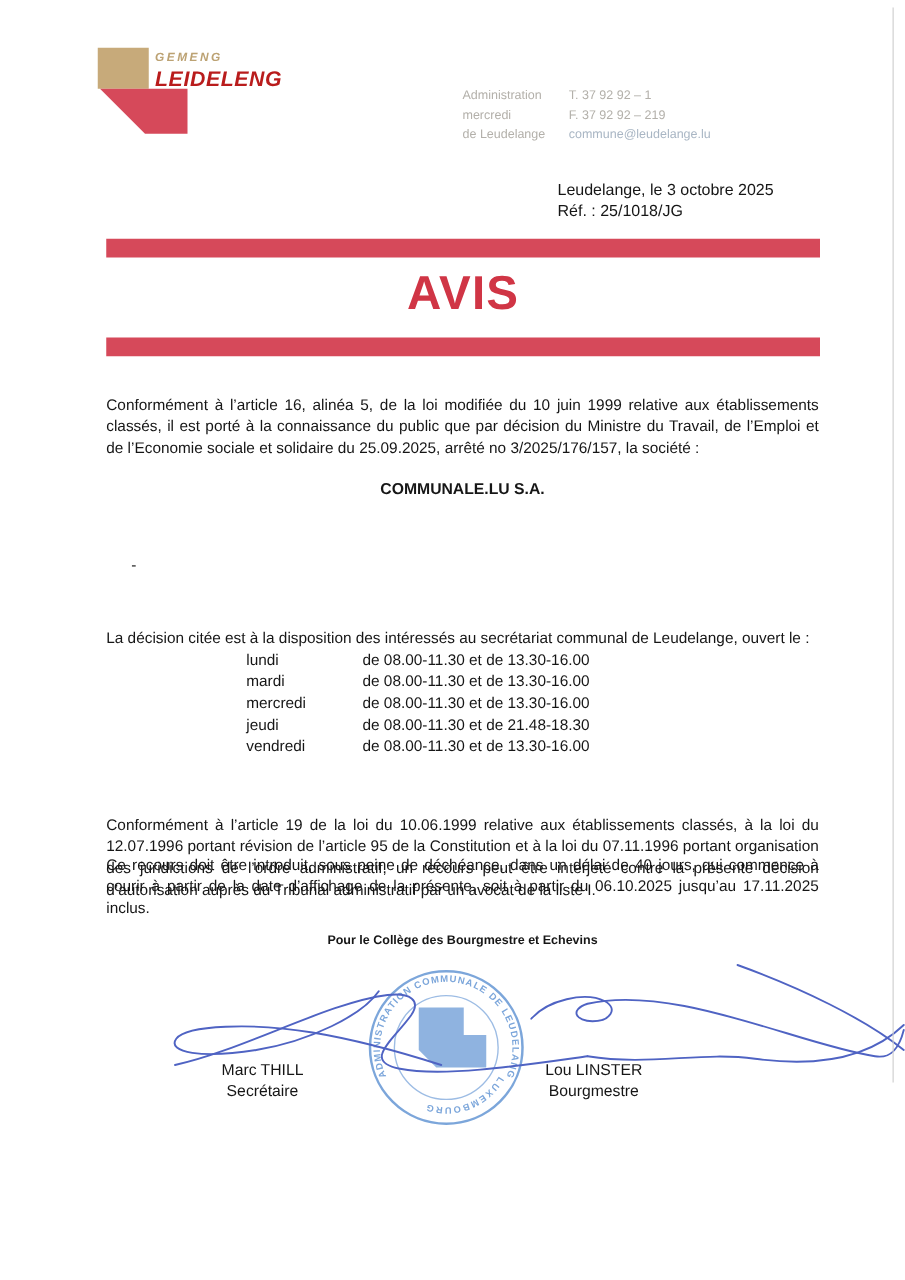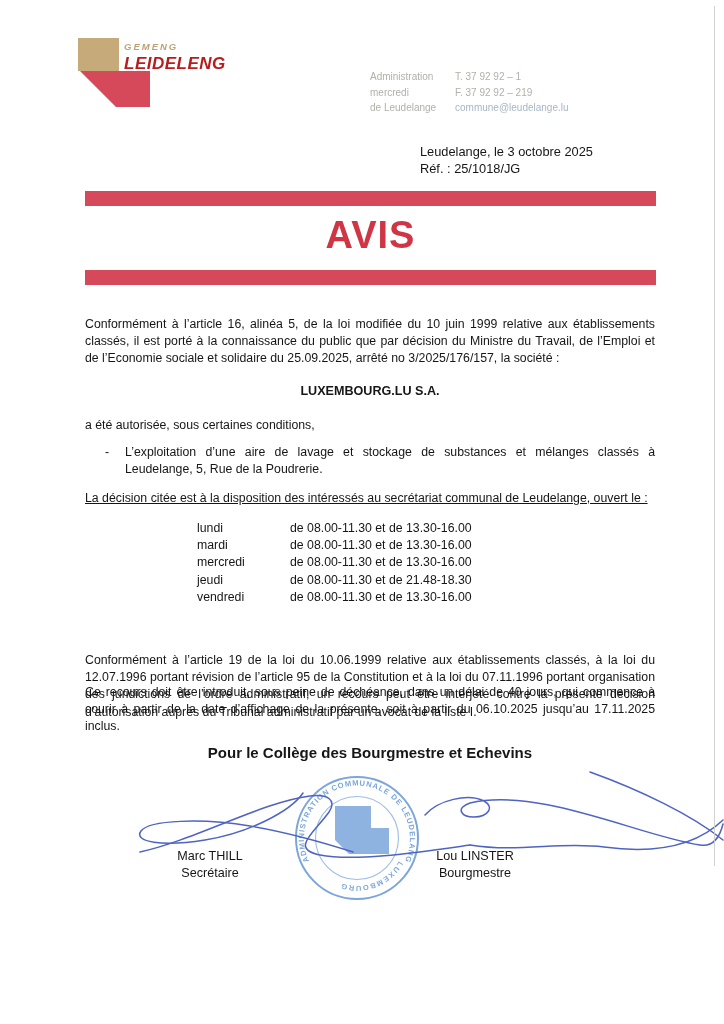--- a/index.html
+++ b/index.html
@@ -14,42 +14,42 @@
   .logo-gemeng { font-size:9.5px; letter-spacing:2px; color:#bca273; font-weight:bold; }
   .logo-wordmark { font-size:17px; font-weight:bold; color:#b91c1c; letter-spacing:.5px; margin-top:2px; }
   
   .contact { position:absolute; top:69px; left:370px; width:340px; display:flex;
              font-size:10px; line-height:15.5px; color:#b3b0aa; }
   .contact .col1 { width:85px; }
   .contact .col2 { width:110px; }
   .contact .col3 { width:145px; }
   .contact .link { color:#a9b6c4; }
   
-  .dateline { position:absolute; left:420px; top:144px; font-size:12.8px; line-height:16.5px; }
+  .dateline { position:absolute; left:446px; top:144px; font-size:12.8px; line-height:16.5px; }
   
   .red-bar { position:absolute; left:85px; width:571px; height:15px; background:#d6495a; }
   .bar-top { top:191px; }
   .bar-bottom { top:270px; }
   .avis-title { position:absolute; left:85px; top:214px; width:571px; text-align:center;
                 font-size:38px; font-weight:bold; color:#d03545; letter-spacing:1px; }
   
   .body-block { position:absolute; left:85px; width:570px; font-size:12.3px;
                 line-height:17.2px; text-align:justify; }
   .p1 { top:316px; }
   .company { top:383px; text-align:center; font-weight:bold; font-size:12.6px; }
   .p2 { top:417px; }
   .bullet { top:444px; padding-left:40px; width:530px; position:absolute; }
   .bullet .marker { position:absolute; left:20px; top:0; }
-  .p3 { top:490px;text-decoration:underline; }
+  .p3 { top:502px; }
   .schedule { top:520px; text-align:left; }
   .schedule .row { display:flex; margin-left:112px; }
   .schedule .day { width:93px; }
   .p4 { top:609px;margin-top:43px; }
   .p5 { top:684px; }
-  .closing { top:744px; text-align:center; font-weight:bold; font-size:15px; }
+  .closing { top:744px; text-align:center; font-weight:bold; font-size:10px; }
   
   .sig-zone { position:absolute; left:0; top:760px; width:724px; height:160px; }
   .sig-name { position:absolute; width:160px; text-align:center; font-size:12.6px; line-height:17px; }
   .sig-left { left:130px; top:848px; }
   .sig-right { left:395px; top:848px; }
   
   .scan-line { position:absolute; left:714px; top:6px; width:1px; height:860px;
                background:#cdcdcd; opacity:.9; }
 </style>
 </head>
@@ -82,26 +82,24 @@
   <div class="dateline">
     <div>Leudelange, le 3 octobre 2025</div>
     <div>Réf. : 25/1018/JG</div>
   </div>
 
   <div class="red-bar bar-top"></div>
   <div class="avis-title">AVIS</div>
   <div class="red-bar bar-bottom"></div>
 
   <div class="body-block p1">Conformément à l’article 16, alinéa 5, de la loi modifiée du 10 juin 1999 relative aux établissements classés, il est porté à la connaissance du public que par décision du Ministre du Travail, de l’Emploi et de l’Economie sociale et solidaire du 25.09.2025, arrêté no 3/2025/176/157, la société :</div>
-  <div class="body-block company">LUXEMBOURG.LU S.A.</div>
-  <div class="body-block p2">a été autorisée, sous certaines conditions,</div>
+  <div class="body-block company">COMMUNALE.LU S.A.</div>
 
   <div class="body-block bullet">
     <span class="marker">-</span>
-    <span>L’exploitation d’une aire de lavage et stockage de substances et mélanges classés à Leudelange, 5, Rue de la Poudrerie.</span>
   </div>
 
   <div class="body-block p3">La décision citée est à la disposition des intéressés au secrétariat communal de Leudelange, ouvert le :</div>
 
   <div class="body-block schedule">
     <div class="row">
       <span class="day">lundi</span>
       <span>de 08.00-11.30 et de 13.30-16.00</span>
     </div>
     <div class="row">

